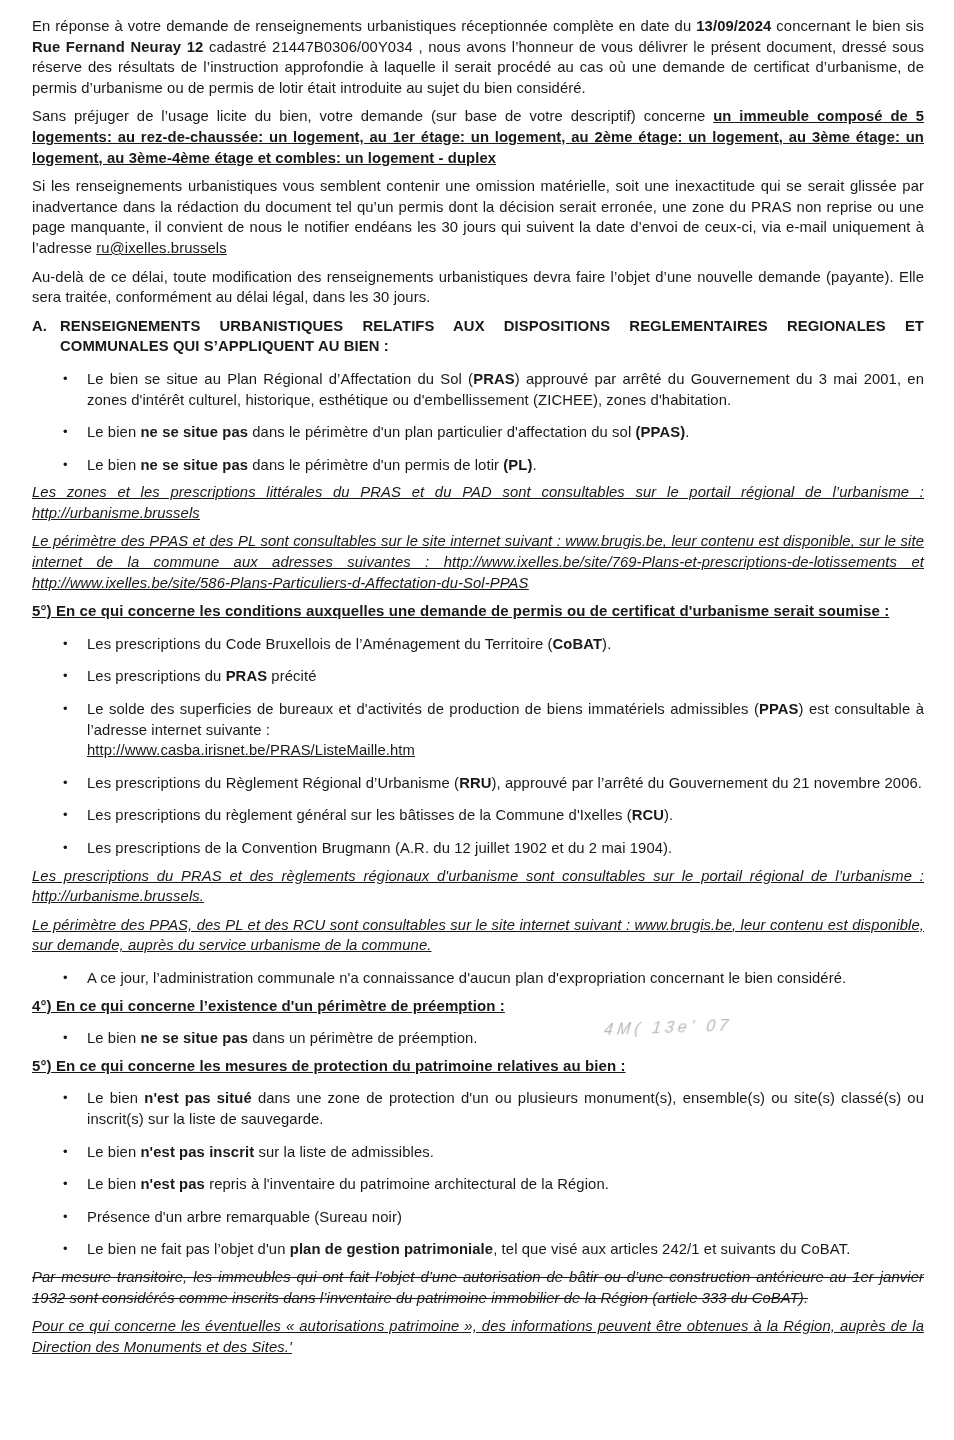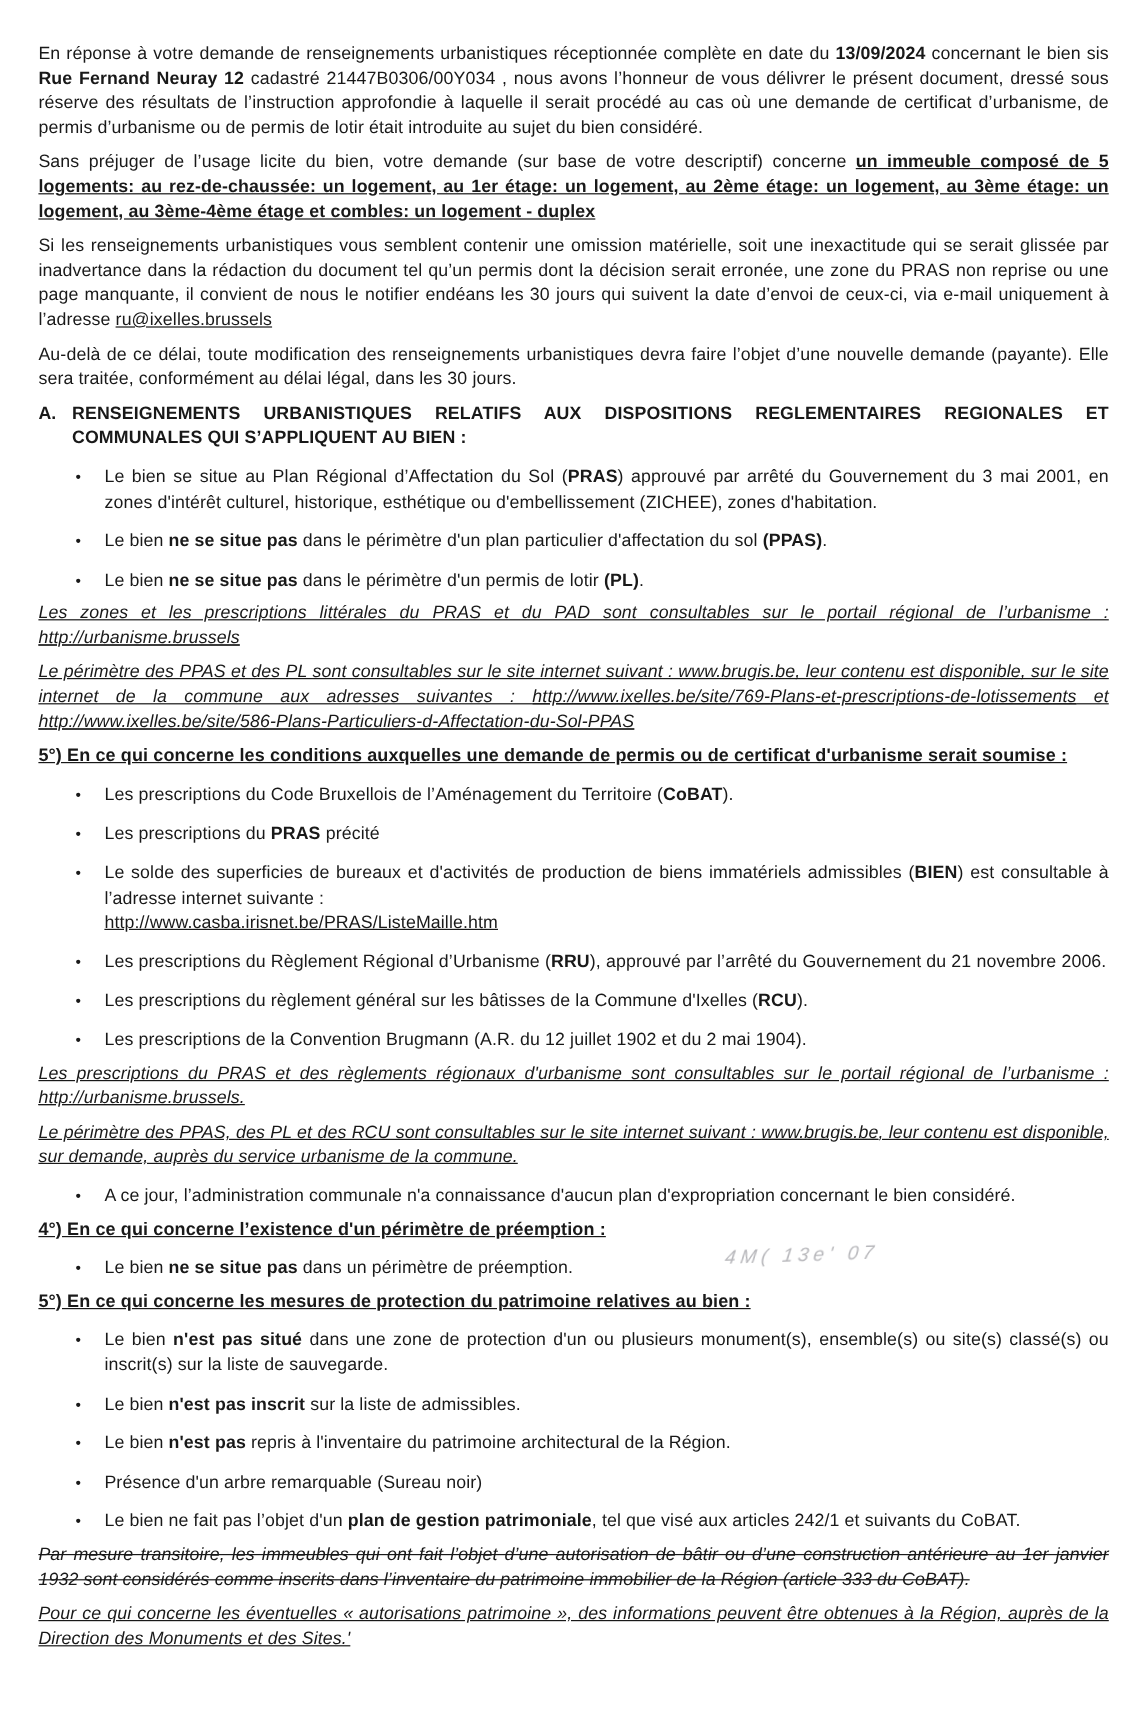--- a/index.html
+++ b/index.html
@@ -1,19 +1,19 @@
 <!DOCTYPE html>
 <html><head>
 <meta charset="utf-8">
 <style>
   html,body{margin:0;padding:0;background:#ffffff;}
   body{width:954px;height:1440px;overflow:hidden;
        font-family:"Liberation Sans","DejaVu Sans",sans-serif;
        color:#1b1b1b;-webkit-font-smoothing:antialiased;}
-  .page{padding:35px 30px 0 32px;font-size:14.8px;line-height:20.6px;
+  .page{padding:16px 30px 0 32px;font-size:14.8px;line-height:20.6px;
         letter-spacing:.1px;}
   p.just{margin:0 0 8px;text-align:justify;}
   .b{font-weight:700;}
   .u{text-decoration:underline;}
   .bu{font-weight:700;text-decoration:underline;}
   .note{margin:0 0 8px;font-style:italic;text-align:justify;text-decoration:underline;}
   .strike{text-decoration:line-through;}
   .sec-head{font-weight:700;text-decoration:underline;margin:4px 0 8px;
             font-size:15px;}
   .ah{display:flex;font-weight:700;margin:2px 0 10px;text-align:justify;}
@@ -58,21 +58,21 @@
     </ul>
     <p class="note"><span>Les zones et les prescriptions littérales du PRAS et du PAD sont consultables sur le portail régional de l’urbanisme : </span><span class="u">http://urbanisme.brussels</span></p>
     <p class="note"><span>Le périmètre des PPAS et des PL sont consultables sur le site internet suivant : www.brugis.be, leur contenu est disponible, sur le site internet de la commune aux adresses suivantes : </span><span class="u">http://www.ixelles.be/site/769-Plans-et-prescriptions-de-lotissements</span><span> et </span><span class="u">http://www.ixelles.be/site/586-Plans-Particuliers-d-Affectation-du-Sol-PPAS</span></p>
   </section>
 
   <section>
     <div class="sec-head">5°) En ce qui concerne les conditions auxquelles une demande de permis ou de certificat d'urbanisme serait soumise :</div>
     <ul class="blist">
       <li><span>Les prescriptions du Code Bruxellois de l’Aménagement du Territoire (</span><span class="b">CoBAT</span><span>).</span></li>
       <li><span>Les prescriptions du </span><span class="b">PRAS</span><span> précité</span></li>
-      <li><span>Le solde des superficies de bureaux et d'activités de production de biens immatériels admissibles (</span><span class="b">BIEN</span><span>) est consultable à l’adresse internet suivante :</span><span class="u block-link">http://www.casba.irisnet.be/PRAS/ListeMaille.htm</span></li>
+      <li><span>Le solde des superficies de bureaux et d'activités de production de biens immatériels admissibles (</span><span class="b">PPAS</span><span>) est consultable à l’adresse internet suivante :</span><span class="u block-link">http://www.casba.irisnet.be/PRAS/ListeMaille.htm</span></li>
       <li><span>Les prescriptions du Règlement Régional d’Urbanisme (</span><span class="b">RRU</span><span>), approuvé par l’arrêté du Gouvernement du 21 novembre 2006.</span></li>
       <li><span>Les prescriptions du règlement général sur les bâtisses de la Commune d'Ixelles (</span><span class="b">RCU</span><span>).</span></li>
       <li class="gap"><span>Les prescriptions de la Convention Brugmann (A.R. du 12 juillet 1902 et du 2 mai 1904).</span></li>
     </ul>
     <p class="note"><span>Les prescriptions du PRAS et des règlements régionaux d'urbanisme sont consultables sur le portail régional de l’urbanisme : </span><span class="u">http://urbanisme.brussels</span><span>.</span></p>
     <p class="note"><span>Le périmètre des PPAS, des PL et des RCU sont consultables sur le site internet suivant : </span><span class="u">www.brugis.be</span><span>, leur contenu est disponible, sur demande, auprès du service urbanisme de la commune.</span></p>
   </section>
 
   <section>
     <ul class="blist">

